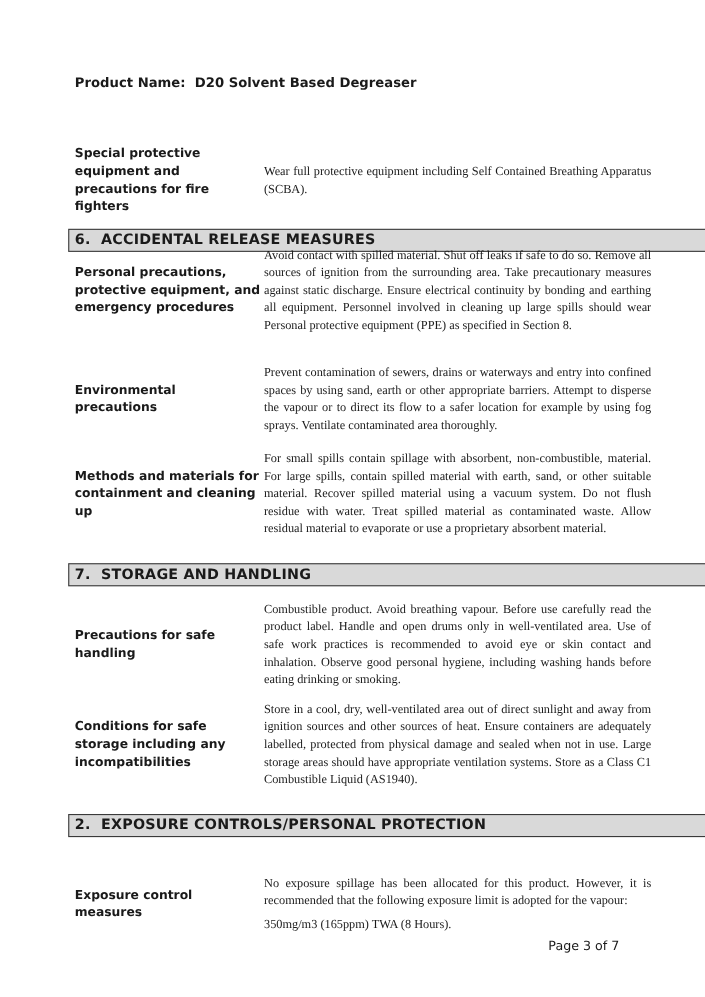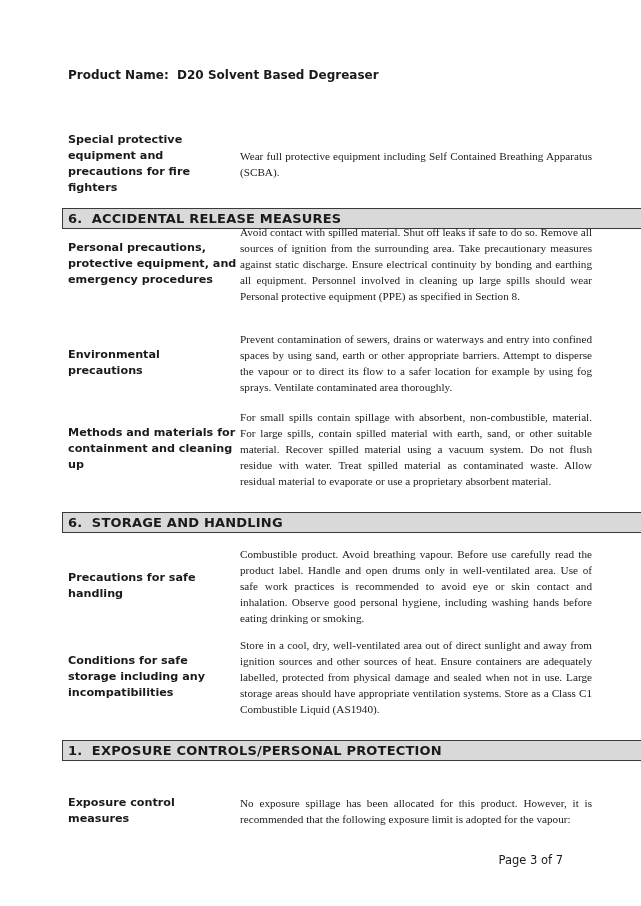--- a/index.html
+++ b/index.html
@@ -118,47 +118,48 @@
   <div class="row" style="top:409px">
     <div class="label">Methods and materials for
 containment and cleaning
 up</div>
     <div class="cell">
       <div class="text">For small spills contain spillage with absorbent, non-combustible, material.  For large spills, contain spilled material with earth, sand, or other suitable material.  Recover spilled material using a vacuum system.  Do not flush residue with water.  Treat spilled material as contaminated waste.  Allow residual material to evaporate or use a proprietary absorbent material.</div>
     </div>
   </div>
 
   <div class="bar" style="top:512px">
-    <span class="bar-title">6.  STORAGE AND HANDLING</span>
+    <span class="bar-title">7.  STORAGE AND HANDLING</span>
   </div>
 
   <div class="row" style="top:546px">
     <div class="label">Precautions for safe
 handling</div>
     <div class="cell">
       <div class="text">Combustible product.  Avoid breathing vapour. Before use carefully read the product label. Handle and open drums only in well-ventilated area.  Use of safe work practices is recommended to avoid eye or skin contact and inhalation. Observe good personal hygiene, including washing hands before eating drinking or smoking.</div>
     </div>
   </div>
 
   <div class="row" style="top:637px">
     <div class="label">Conditions for safe
 storage including any
 incompatibilities</div>
     <div class="cell">
       <div class="text">Store in a cool, dry, well-ventilated area out of direct sunlight and away from ignition sources and other sources of heat. Ensure containers are adequately labelled, protected from physical damage and sealed when not in use. Large storage areas should have appropriate ventilation systems. Store as a Class C1 Combustible Liquid (AS1940).</div>
     </div>
   </div>
 
   <div class="bar" style="top:740px">
-    <span class="bar-title">1.  EXPOSURE CONTROLS/PERSONAL PROTECTION</span>
+    <span class="bar-title">2.  EXPOSURE CONTROLS/PERSONAL PROTECTION</span>
   </div>
 
   <div class="row" style="top:795px">
     <div class="label">Exposure control
 measures</div>
     <div class="cell">
       <div class="text">No exposure spillage has been allocated for this product.  However, it is recommended that the following exposure limit is adopted for the vapour:</div>
+      <div class="text spaced">350mg/m3 (165ppm) TWA (8 Hours).</div>
     </div>
   </div>
 
   <div class="footer">Page 3 of 7</div>
 
 </div>
 
 </body></html>

